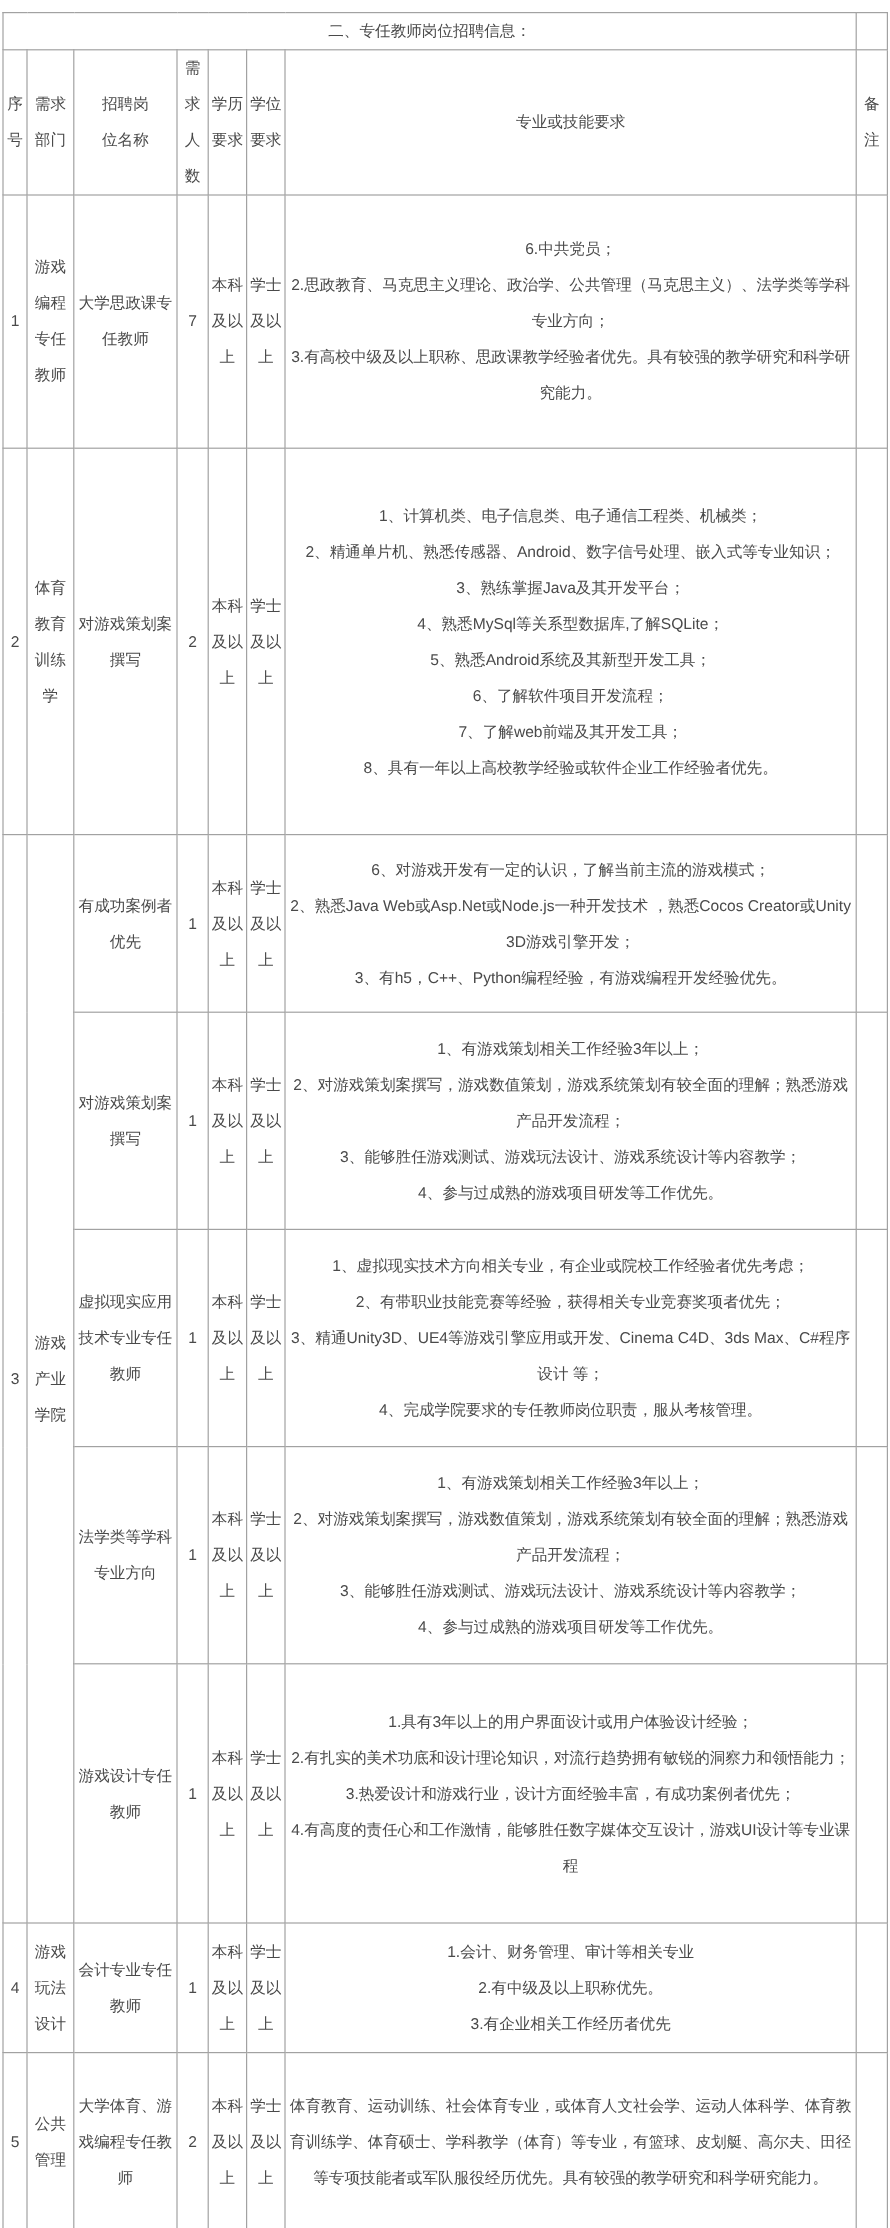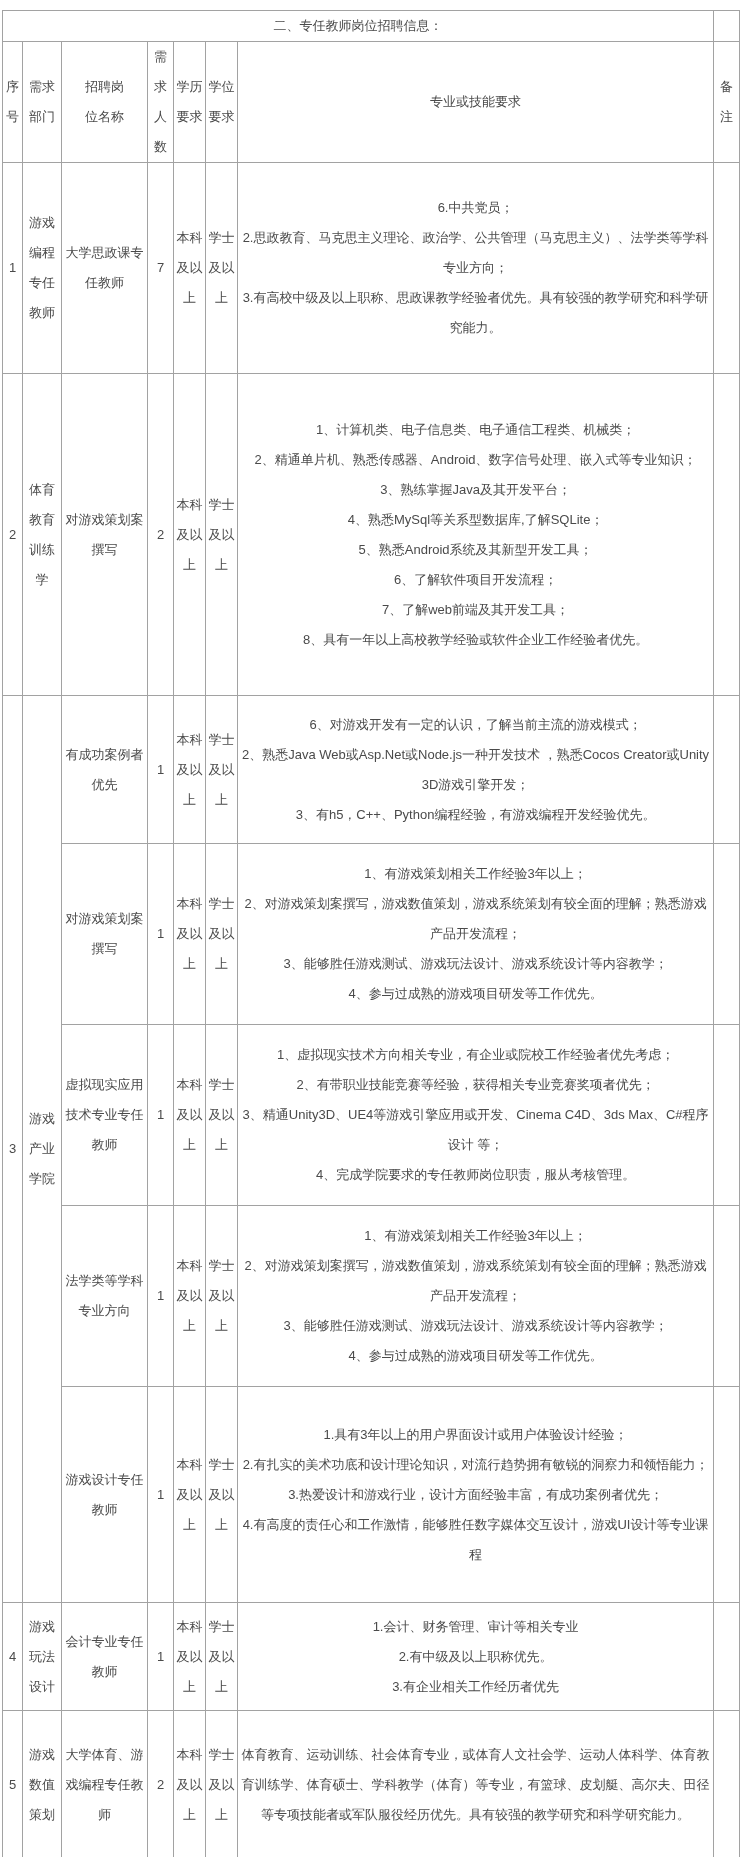--- a/index.html
+++ b/index.html
@@ -173,21 +173,21 @@
         <td>1</td>
         <td>本科及以上</td>
         <td>学士及以上</td>
         <td class="c-req">1.会计、财务管理、审计等相关专业
 2.有中级及以上职称优先。
 3.有企业相关工作经历者优先</td>
         <td></td>
       </tr>
       <tr style="height: 148px;">
         <td rowspan="1">5</td>
-        <td rowspan="1">游戏数值策划</td>
+        <td rowspan="1">公共管理</td>
         <td>大学体育、游戏编程专任教师</td>
         <td>2</td>
         <td>本科及以上</td>
         <td>学士及以上</td>
         <td class="c-req">体育教育、运动训练、社会体育专业，或体育人文社会学、运动人体科学、体育教育训练学、体育硕士、学科教学（体育）等专业，有篮球、皮划艇、高尔夫、田径等专项技能者或军队服役经历优先。具有较强的教学研究和科学研究能力。</td>
         <td></td>
       </tr>
     </tbody>
 </table>
 

